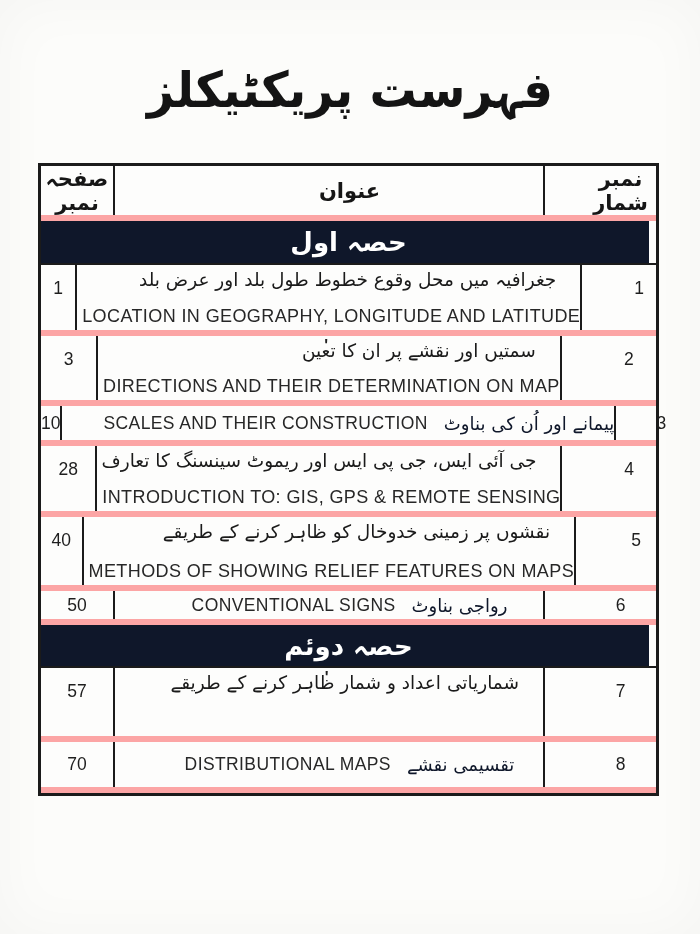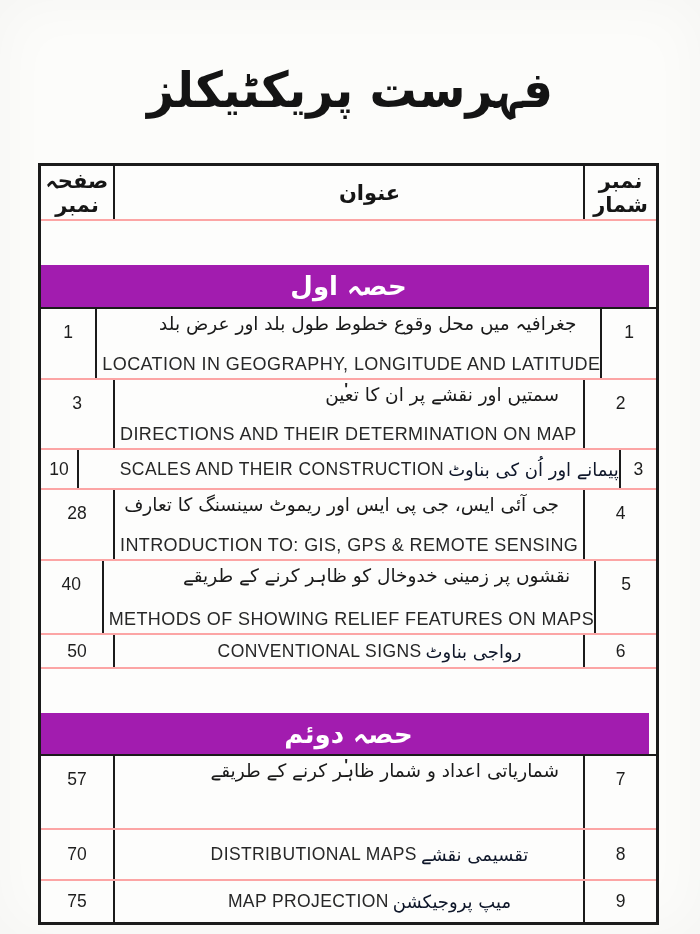--- a/index.html
+++ b/index.html
@@ -14,42 +14,41 @@
     text-align:center; direction:rtl;
     font-family:"DejaVu Sans", sans-serif;
     font-size:47px; font-weight:800; color:#141414;
     letter-spacing:1px;
     transform: scaleY(1.05);
   }
   .toc {
     position:absolute; left:38px; top:163px; width:621px;
     border:3px solid #1b1b1b; background:#fdfdfc;
   }
-  .row { display:flex; border-bottom:2px solid #fca5a5; }
+  .row { display:flex; border-bottom:6px solid #fca5a5; }
   .row.last { border-bottom:none; }
   .cell { display:flex; }
   .c-page  { width:74px; border-right:2px solid #1b1b1b; justify-content:center; }
   .c-title { flex:1; border-right:2px solid #1b1b1b; position:relative;padding-left:41px; }
-  .c-serial{ width:71px; justify-content:center; }
+  .c-serial{ width:71px; justify-content:center;margin-left:40px; }
   .num { font-size:17.5px; color:#1e1e1e; }
   .top-num { align-items:flex-start; padding-top:13px; }
   .mid-num { align-items:center; }
 
   .hdr { align-items:center; font-family:"DejaVu Sans", sans-serif; }
   .hdr-row { height:55px; }
   .hdr .lbl {
     width:100%; text-align:center; direction:rtl;
     font-size:21px; font-weight:700; color:#161616;
   }
   .section-bar {
-    height:44px; background:#a21caf; color:#ffffff;
+    height:44px; background:#0f172a; color:#ffffff;
     display:flex; align-items:center; justify-content:center;
     border-bottom:2px solid #1b1b1b;
     box-shadow: inset -7px 0 0 #fdfdfc;
-    margin-top: 44px;
   }
   .section-bar .lbl {
     font-family:"DejaVu Sans", sans-serif; direction:rtl;
     font-size:26px; font-weight:800; letter-spacing:1px;
   }
   .c-title.double {
     flex-direction:column; justify-content:space-between;
     padding:4px 0 3px 0;
   }
   .ur-line {
@@ -57,21 +56,21 @@
     font-family:"DejaVu Sans", sans-serif;
     font-size:18.5px; color:#1a1a1a;
   }
   .en-line {
     text-align:left; padding-left:5px;
     font-size:18px; letter-spacing:0.4px; color:#272727;
     white-space:nowrap;
   }
   .c-title.single {
     flex-direction:row; align-items:center; justify-content:center;
-    gap:4px;
+    gap:16px;
   }
   .c-title.single .en-inline {
     font-size:17.5px; letter-spacing:0.4px; color:#272727; white-space:nowrap;
   }
   .c-title.single .ur-inline {
     direction:rtl; font-family:"DejaVu Sans", sans-serif;
     font-size:18px; color:#0f172a; white-space:nowrap;
   }
   .stray {
     position:absolute; top:1px; left:49%;
@@ -173,23 +172,15 @@
 
     <div class="row" style="height:51px">
       <div class="cell c-page mid-num num">70</div>
       <div class="cell c-title single">
         <span class="en-inline">DISTRIBUTIONAL MAPS</span>
         <span class="ur-inline">تقسیمی نقشے</span>
       </div>
       <div class="cell c-serial mid-num num">8</div>
     </div>
 
-    <div class="row last" style="height:41px">
-      <div class="cell c-page mid-num num">75</div>
-      <div class="cell c-title single">
-        <span class="en-inline">MAP PROJECTION</span>
-        <span class="ur-inline">میپ پروجیکشن</span>
-      </div>
-      <div class="cell c-serial mid-num num">9</div>
-    </div>
 
   </div>
 </div>
 
 </body></html>

